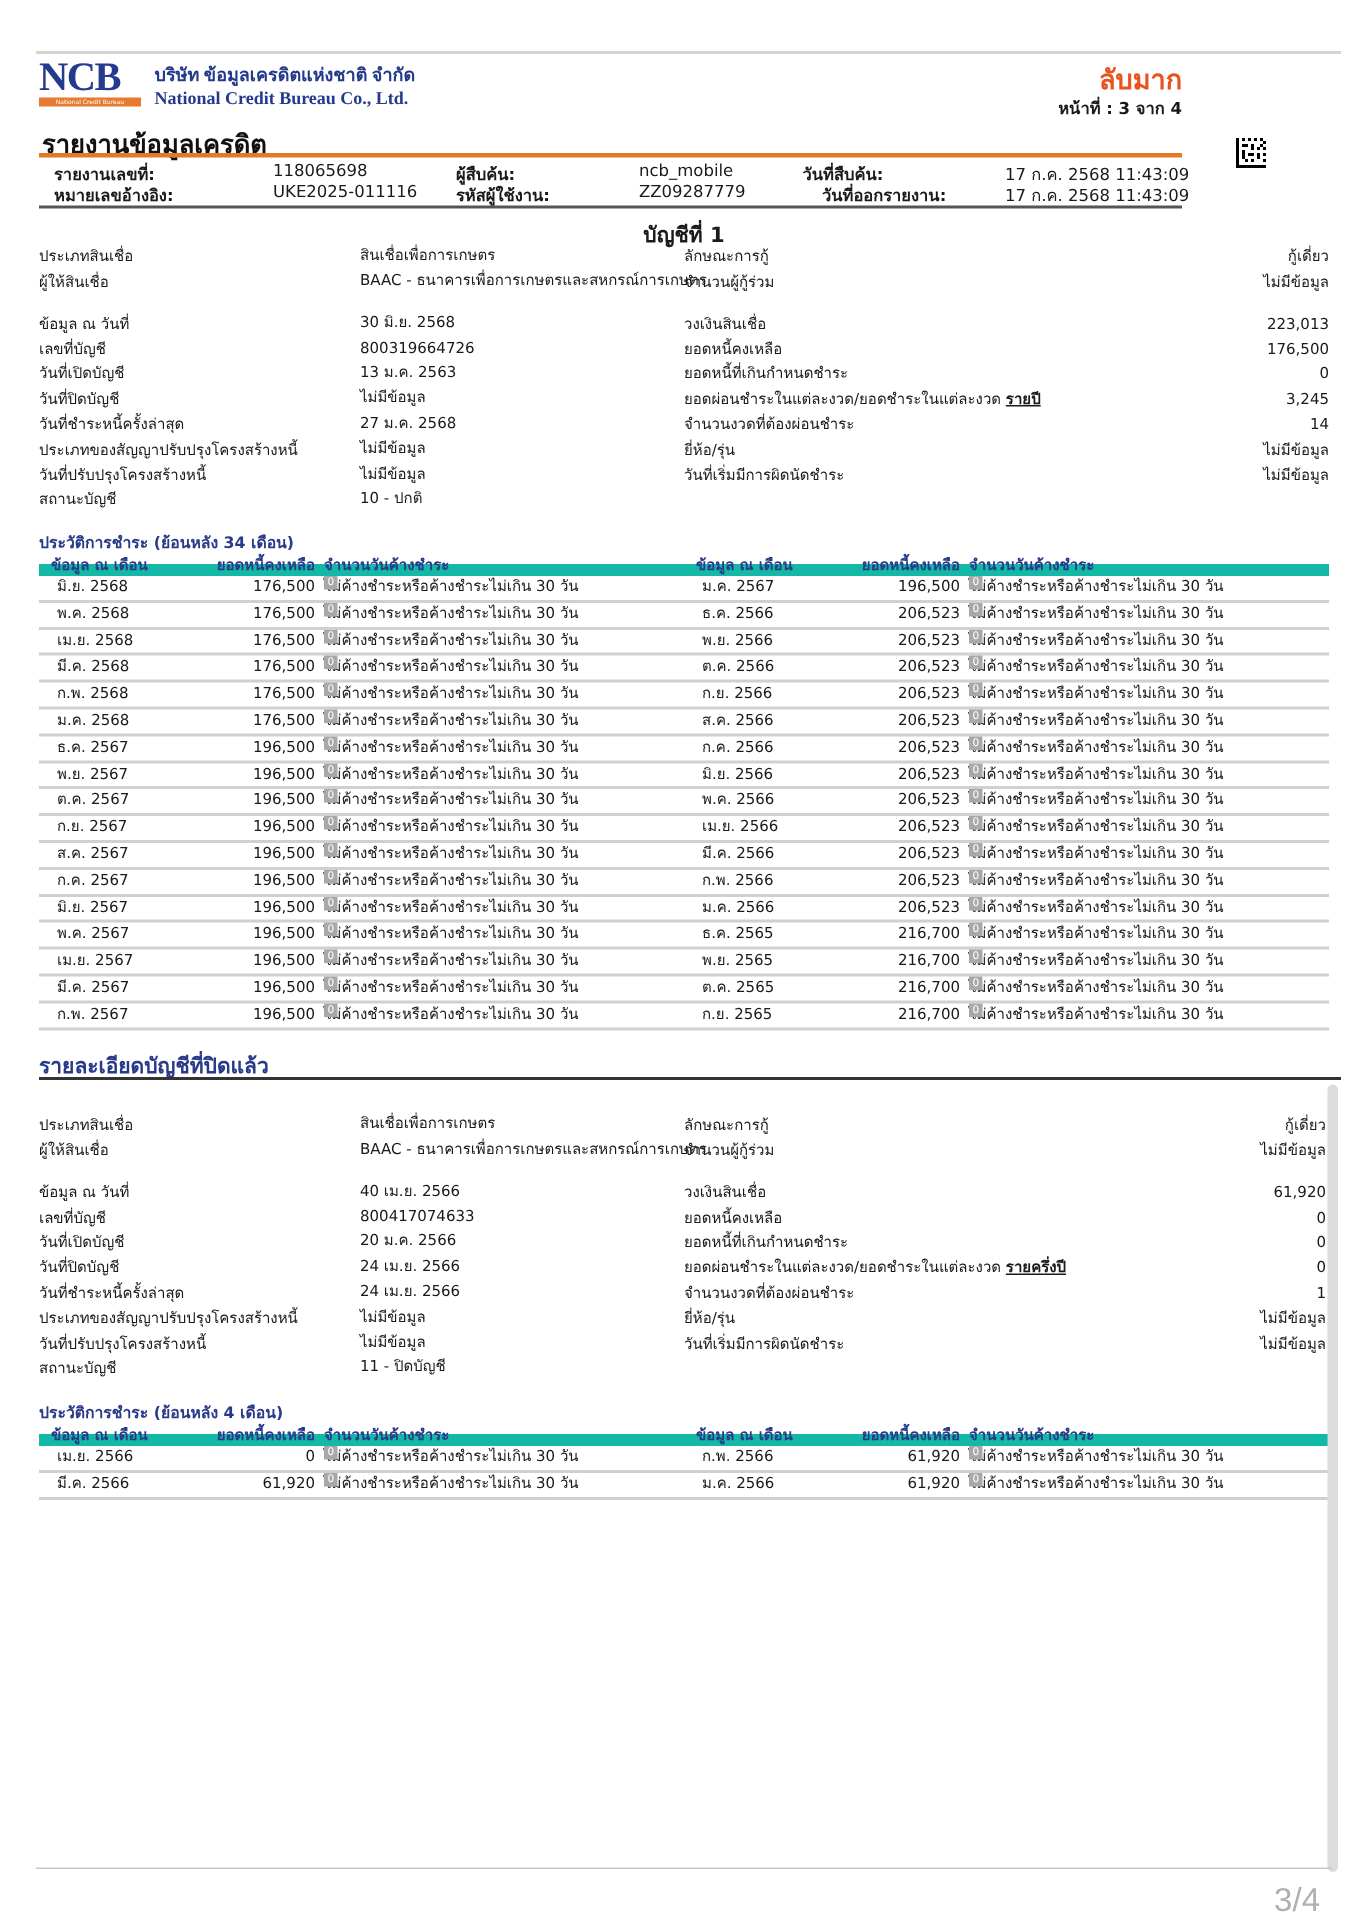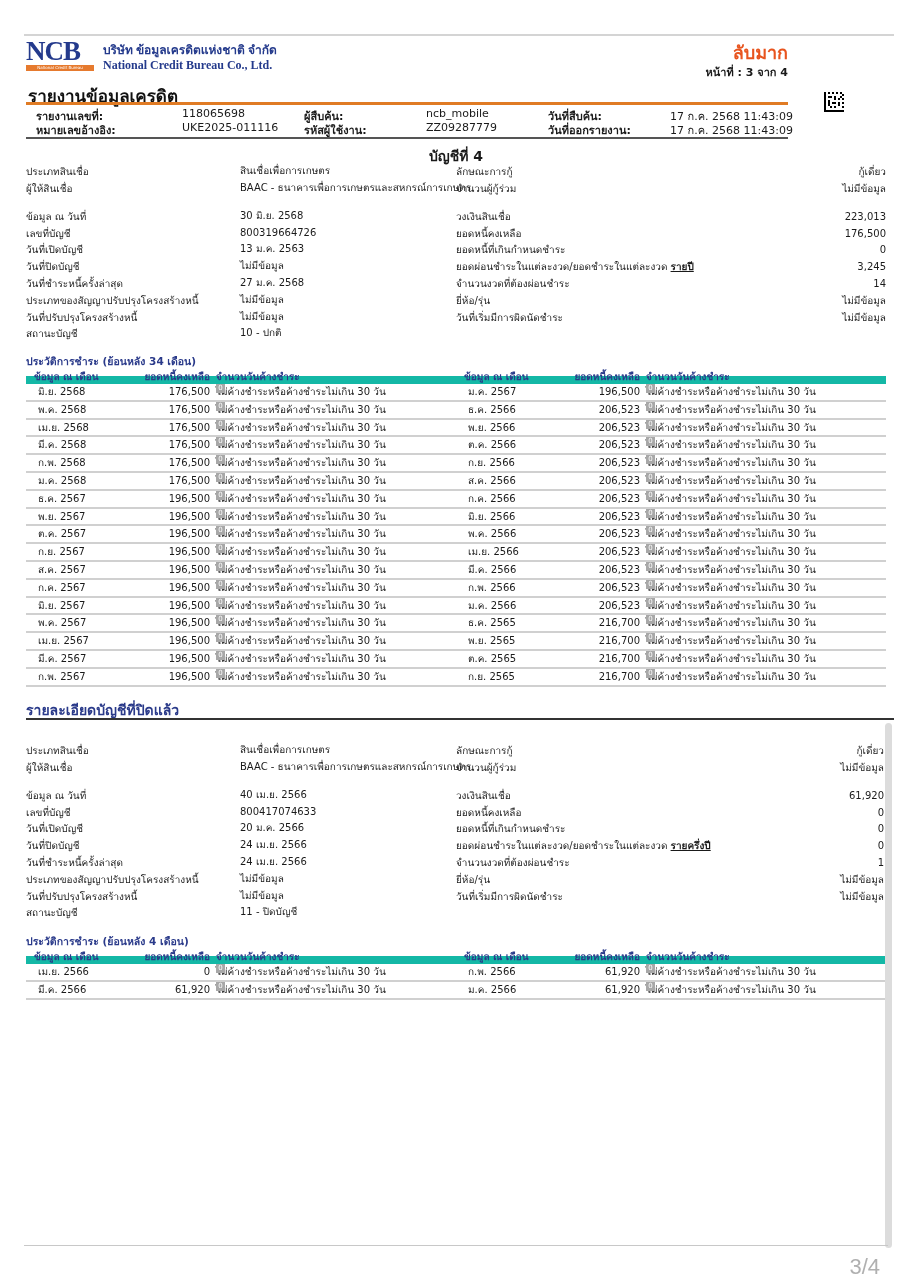--- a/index.html
+++ b/index.html
@@ -87,35 +87,35 @@
       <rect x="2" y="6" width="1" height="1" fill="#000"></rect>
       <rect x="8" y="2" width="1" height="1" fill="#000"></rect>
   </svg>
 
   <div class="meta">
     <div class="meta-row">
       <span class="meta-label" style="left:0">รายงานเลขที่:</span>
       <span style="left:146px">118065698</span>
       <span class="meta-label" style="left:268px">ผู้สืบค้น:</span>
       <span style="left:390px">ncb_mobile</span>
-      <span class="meta-label" style="left:512px">วันที่สืบค้น:</span>
+      <span class="meta-label" style="left:499px">วันที่สืบค้น:</span>
       <span style="left:634px">17 ก.ค. 2568 11:43:09</span>
     </div>
     <div class="meta-row">
       <span class="meta-label" style="left:0">หมายเลขอ้างอิง:</span>
       <span style="left:146px">UKE2025-011116</span>
       <span class="meta-label" style="left:268px">รหัสผู้ใช้งาน:</span>
       <span style="left:390px">ZZ09287779</span>
       <span class="meta-label" style="left:512px">วันที่ออกรายงาน:</span>
       <span style="left:634px">17 ก.ค. 2568 11:43:09</span>
     </div>
   </div>
   <div class="meta-bottom"></div>
 
-  <div class="acct-title" style="top:145px">บัญชีที่ 4</div>
+  <div class="acct-title" style="top:145px">บัญชีที่ 1</div>
 
   <div class="kv" style="left:26px; top:164px; width:860px;">
     <div class="kv-row">
       <span>ประเภทสินเชื่อ</span>
       <span class="v">สินเชื่อเพื่อการเกษตร</span>
       <span class="l2">ลักษณะการกู้</span>
       <span class="r2">กู้เดี่ยว</span>
     </div>
     <div class="kv-row tall">
       <span>ผู้ให้สินเชื่อ</span>

